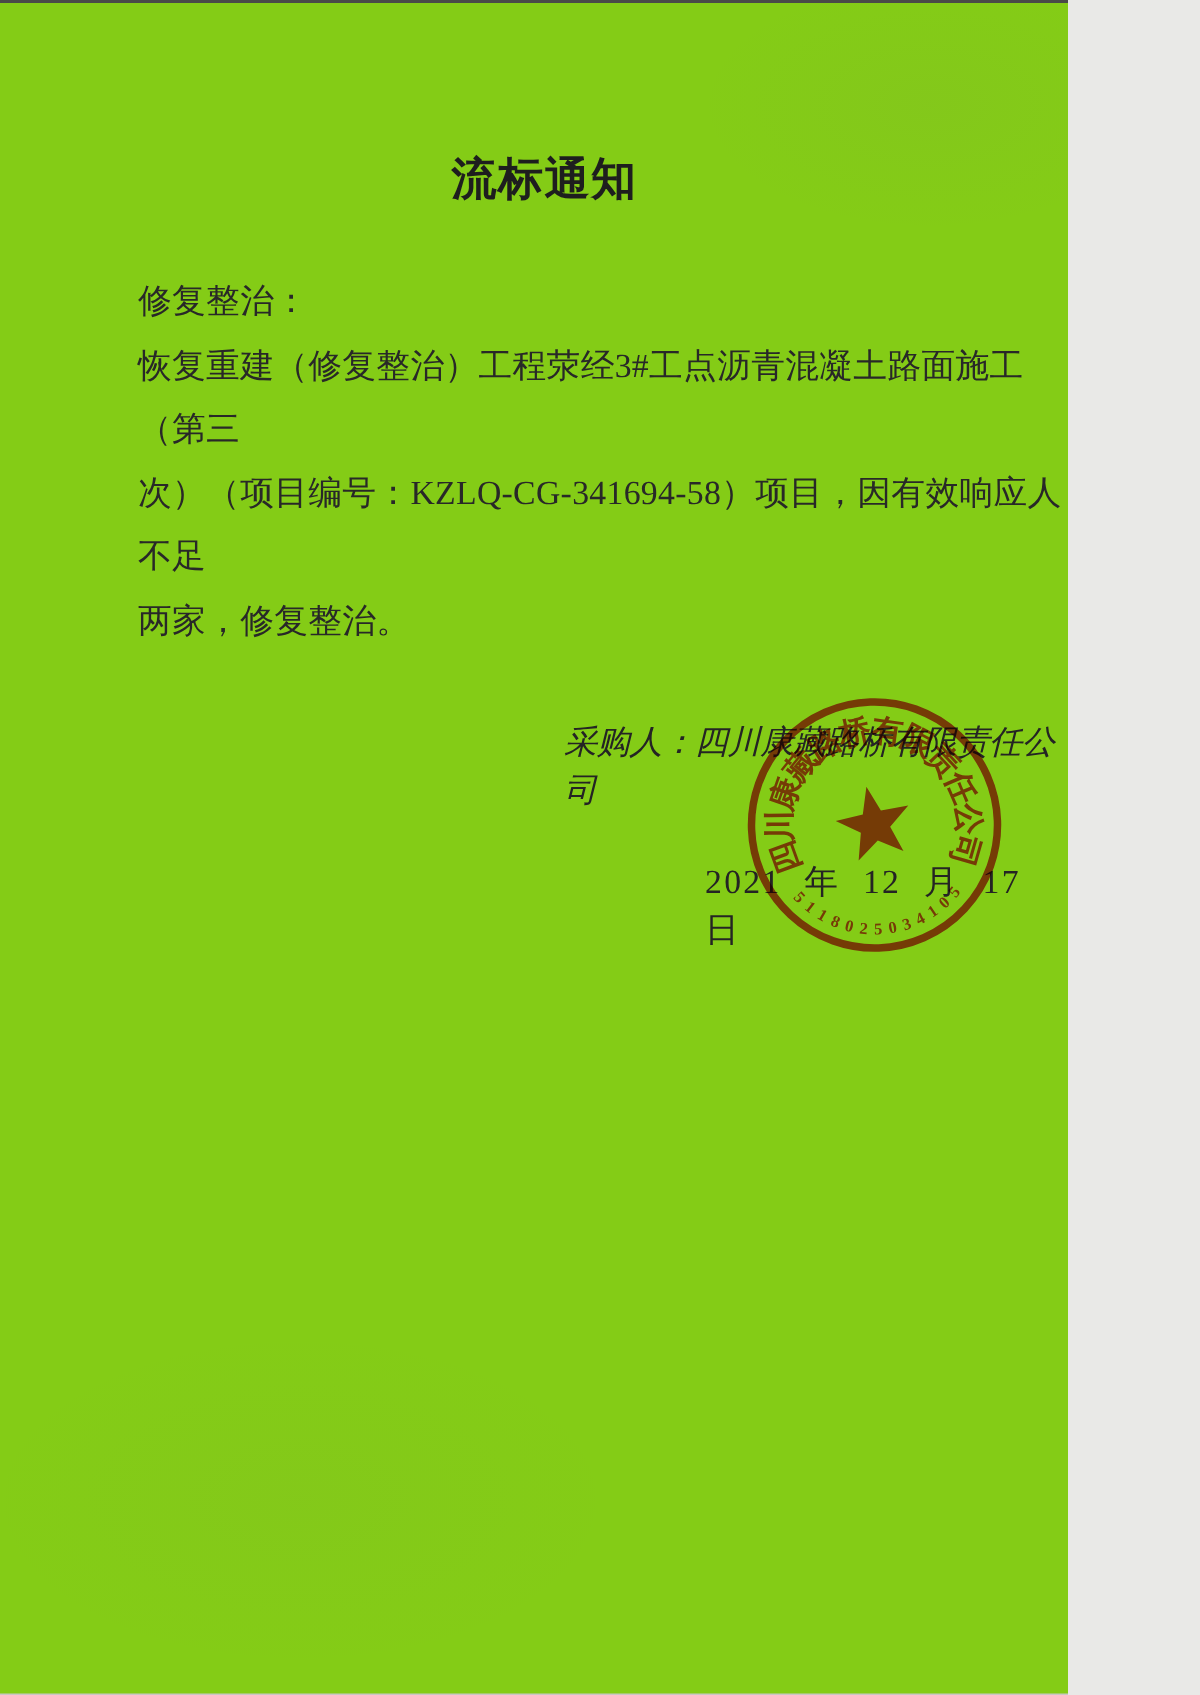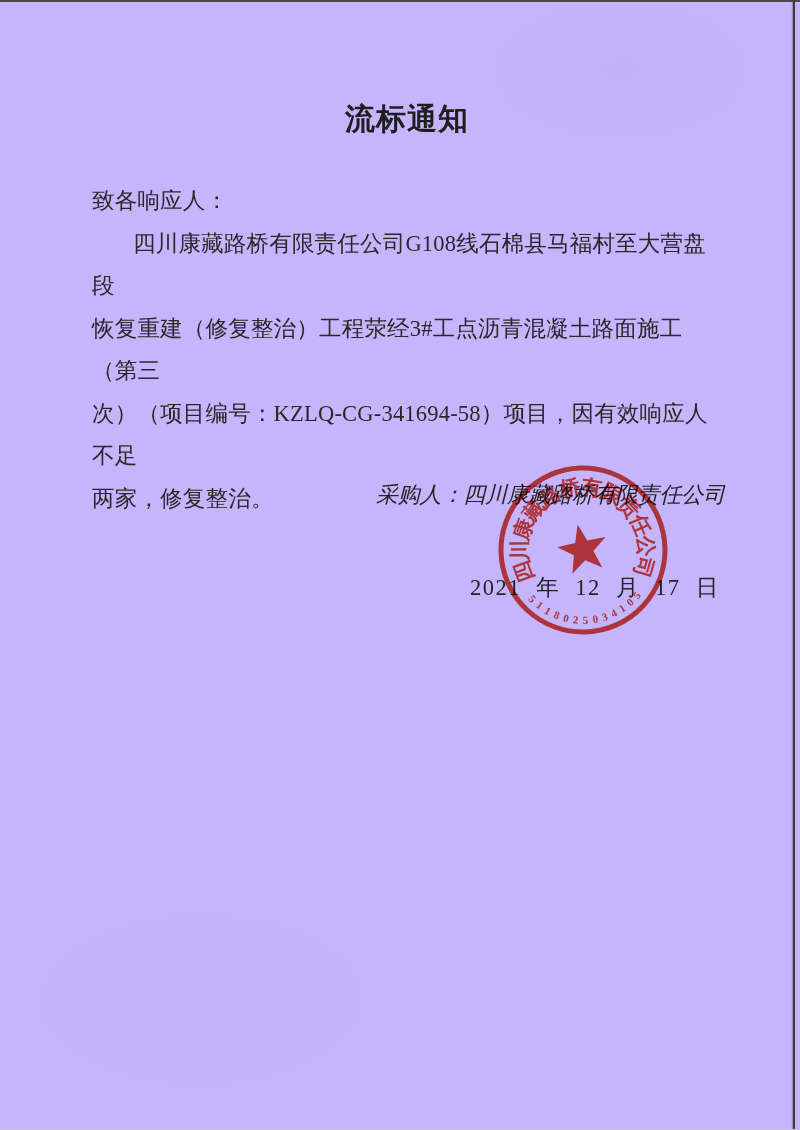--- a/index.html
+++ b/index.html
@@ -1,20 +1,20 @@
 <!DOCTYPE html>
 <html><head>
 <meta charset="utf-8">
 <style>
   * { margin: 0; padding: 0; box-sizing: border-box; }
   html, body { width: 800px; height: 1130px; background: #e9e9e7; }
   .page {
     position: relative;
-    width: 800px; height: 1130px;
-    background: #c4b5fd;
+    width: 712px; height: 1130px;
+    background: #84cc16;
     overflow: hidden;
     font-family: "Liberation Serif", "DejaVu Serif", serif;
     color: #262626;
   }
   
   .edge-top    { position: absolute; top: 0; left: 0; width: 100%; height: 2px; background: #4a4a48; }
   .edge-right  { position: absolute; top: 0; left: 793px; width: 2px; height: 100%; background: #3c3c3a; box-shadow: -1px 0 1px rgba(60,60,58,.35); }
   .edge-bottom { position: absolute; bottom: 0; left: 0; width: 100%; height: 1px; background: #c9c8c4; }
   .noise {
     position: absolute; inset: 0; pointer-events: none;
@@ -54,22 +54,21 @@
 
 <div class="page">
   <div class="noise"></div>
   <div class="edge-top"></div>
   <div class="edge-right"></div>
   <div class="edge-bottom"></div>
 
   <h1 class="title">流标通知</h1>
 
   <div class="body-text">
-    <div>致各响应人：</div>
-    <div class="indent">四川康藏路桥有限责任公司G108线石棉县马福村至大营盘段</div>
+    <div>修复整治：</div>
     <div>恢复重建（修复整治）工程荥经3#工点沥青混凝土路面施工（第三</div>
     <div>次）（项目编号：KZLQ-CG-341694-58）项目，因有效响应人不足</div>
     <div>两家，修复整治。</div>
   </div>
 
   <div class="purchaser">采购人：四川康藏路桥有限责任公司</div>
   <div class="date">2021 年 12 月 17 日</div>
 
   <svg class="seal" id="seal-svg" viewBox="0 0 180 180">
     <circle id="seal-ring" cx="90" cy="90" r="82" fill="none" stroke-width="5" stroke="#e0392a"></circle>

